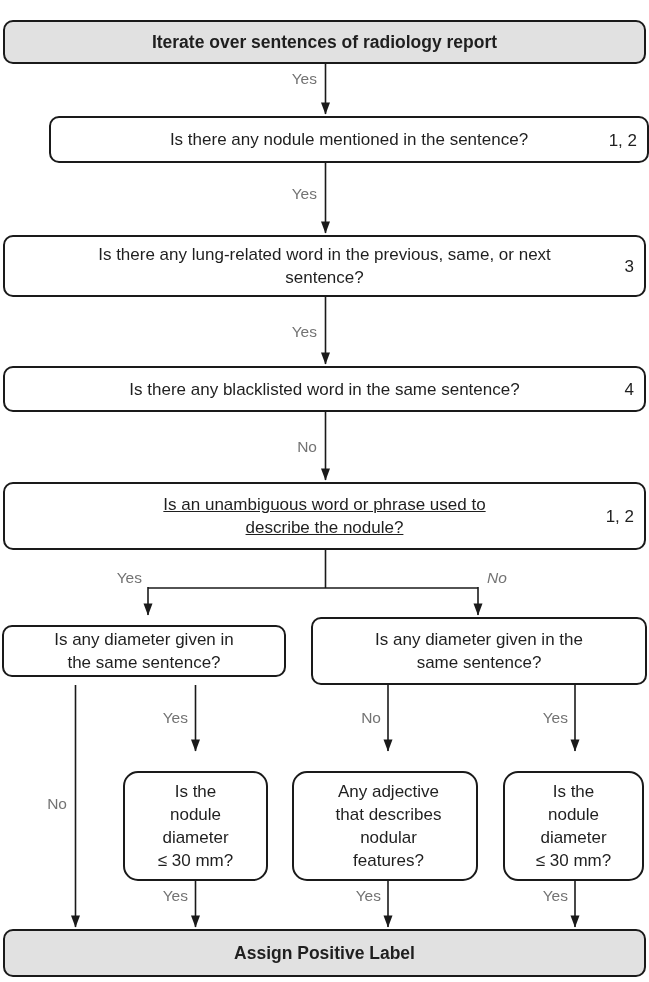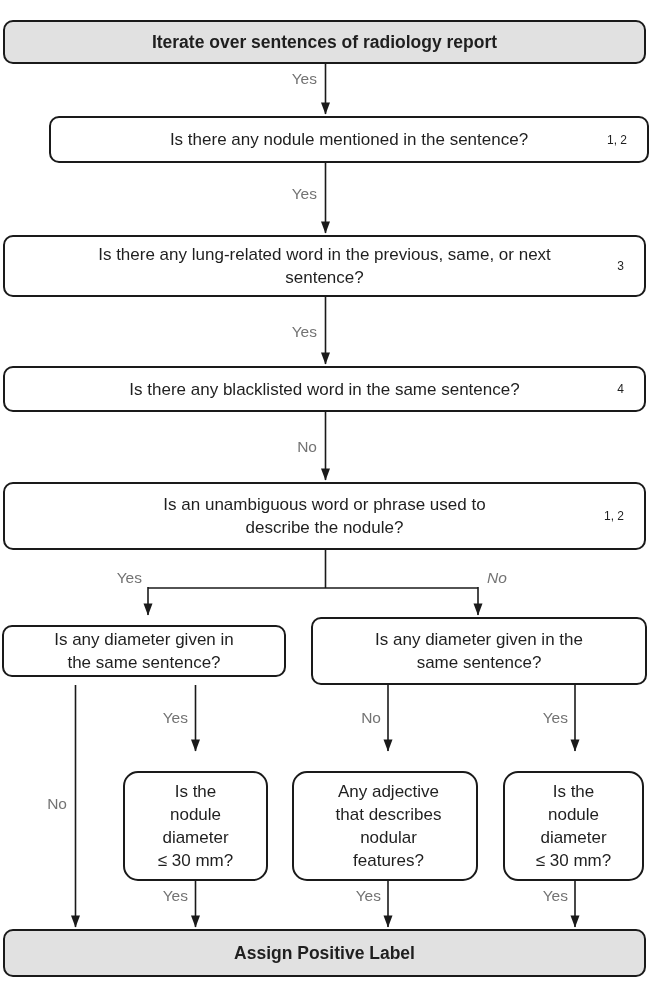--- a/index.html
+++ b/index.html
@@ -25,43 +25,43 @@
     justify-content: center;
     text-align: center;
     font-size: 17px;
     line-height: 23px;
   }
   .node .txt { white-space: pre-line; }
   .terminal { background: #e1e1e1; font-weight: bold; font-size: 17.5px; }
   .small { border-radius: 15px; margin-top: 18px; }
   .ref {
     position: absolute;
-    right: 20px;
+    right: 10px;
     top: 50%;
     transform: translateY(-50%);
-    font-size: 12px;
+    font-size: 17px;
     font-weight: normal;
   }
   .lbl {
     position: absolute;
     width: 72px;
     text-align: right;
     font-size: 15.5px;
     line-height: 19px;
     color: #737373;
   }
   .lbl.la { text-align: left; width: 60px; }
   .italic { font-style: italic; }
 
   
   #n-start        { left: 3px;   top: 20px;   width: 643px; height: 44px;  }
   #n-nodule       { left: 3px;   top: 116px; width: 600px; height: 47px; margin-left: 46px;  }
   #n-lung         { left: 3px;   top: 235px; width: 643px; height: 62px;  }
   #n-blacklist    { left: 3px;   top: 366px; width: 643px; height: 46px;  }
-  #n-unambiguous  { left: 3px;   top: 482px; width: 643px; height: 68px;  }
+  #n-unambiguous  { left: 3px;   top: 482px; width: 643px; height: 68px; text-decoration: underline;  }
   #n-diam-left    { left: 2px;   top: 617px; width: 284px; height: 52px; margin-top: 8px;  }
   #n-diam-right   { left: 311px; top: 617px; width: 336px; height: 68px; border-radius: 10px;  }
   #n-size-left    { left: 123px; top: 753px; width: 145px; height: 110px; }
   #n-adjective    { left: 292px; top: 753px; width: 186px; height: 110px; padding-left: 7px; }
   #n-size-right   { left: 503px; top: 753px; width: 141px; height: 110px; }
   #n-assign       { left: 3px;   top: 929px; width: 643px; height: 48px;  }
 
   
   #l-start-yes      { left: 245px; top: 69px;  }
   #l-nodule-yes     { left: 245px; top: 184px; }

